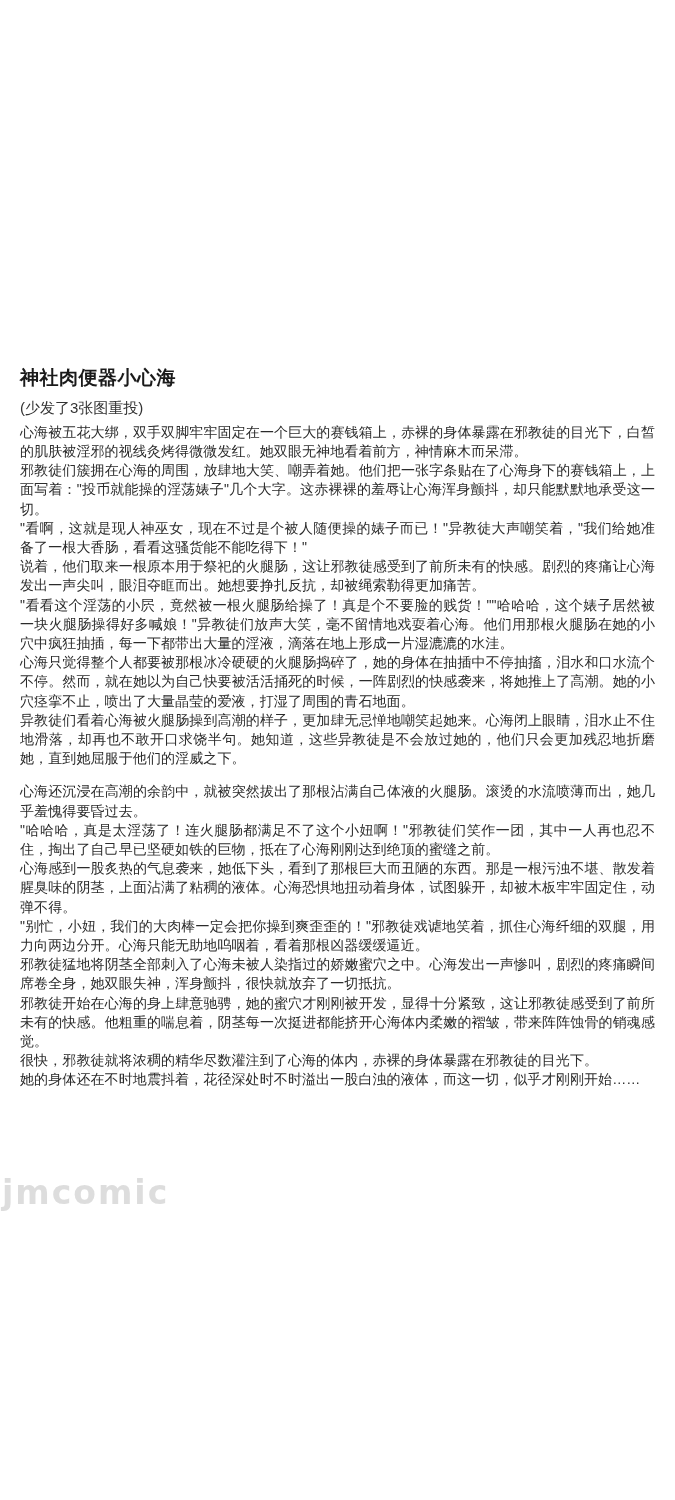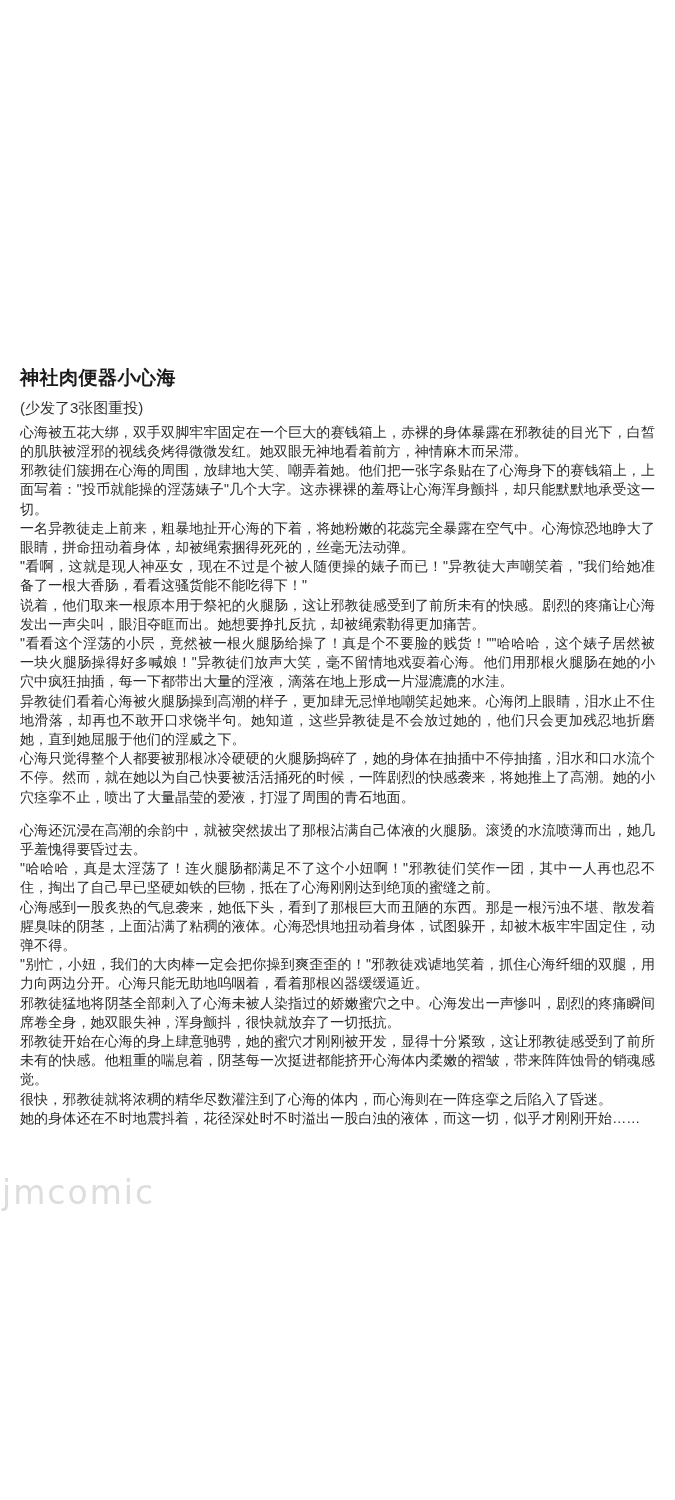--- a/index.html
+++ b/index.html
@@ -55,21 +55,21 @@
     margin-top: 14px;
   }
   .watermark {
     position: absolute;
     left: 2px;
     top: 1152px;
     width: 170px;
     height: 46px;
     color: #d8d8d8;
     font-size: 33px;
-    font-weight: normal;
+    font-weight: bold;
     letter-spacing: 2px;
     font-family: "DejaVu Sans", sans-serif;
     line-height: 46px;
     white-space: nowrap;
     opacity: 0.85;
     pointer-events: none;
   }
   .bottom-bar {
     position: absolute;
     left: 0;
@@ -98,33 +98,32 @@
 
   <div class="content">
 
     <h1 class="doc-title">神社肉便器小心海</h1>
 
     <div class="doc-note">(少发了3张图重投)</div>
 
     <div class="body-text">
       <p>心海被五花大绑，双手双脚牢牢固定在一个巨大的赛钱箱上，赤裸的身体暴露在邪教徒的目光下，白皙的肌肤被淫邪的视线灸烤得微微发红。她双眼无神地看着前方，神情麻木而呆滞。</p>
       <p>邪教徒们簇拥在心海的周围，放肆地大笑、嘲弄着她。他们把一张字条贴在了心海身下的赛钱箱上，上面写着："投币就能操的淫荡婊子"几个大字。这赤裸裸的羞辱让心海浑身颤抖，却只能默默地承受这一切。</p>
-      <p>一名异教徒走上前来，粗暴地扯开心海的下着，将她粉嫩的花蕊完全暴露在空气中。心海惊恐地睁大了眼睛，拼命扭动着身体，却被绳索捆得死死的，丝毫无法动弹。</p>
       <p>"看啊，这就是现人神巫女，现在不过是个被人随便操的婊子而已！"异教徒大声嘲笑着，"我们给她准备了一根大香肠，看看这骚货能不能吃得下！"</p>
       <p>说着，他们取来一根原本用于祭祀的火腿肠，这让邪教徒感受到了前所未有的快感。剧烈的疼痛让心海发出一声尖叫，眼泪夺眶而出。她想要挣扎反抗，却被绳索勒得更加痛苦。</p>
       <p>"看看这个淫荡的小屄，竟然被一根火腿肠给操了！真是个不要脸的贱货！""哈哈哈，这个婊子居然被一块火腿肠操得好多喊娘！"异教徒们放声大笑，毫不留情地戏耍着心海。他们用那根火腿肠在她的小穴中疯狂抽插，每一下都带出大量的淫液，滴落在地上形成一片湿漉漉的水洼。</p>
+      <p>心海只觉得整个人都要被那根冰冷硬硬的火腿肠捣碎了，她的身体在抽插中不停抽搐，泪水和口水流个不停。然而，就在她以为自己快要被活活捅死的时候，一阵剧烈的快感袭来，将她推上了高潮。她的小穴痉挛不止，喷出了大量晶莹的爱液，打湿了周围的青石地面。</p>
       <p>异教徒们看着心海被火腿肠操到高潮的样子，更加肆无忌惮地嘲笑起她来。心海闭上眼睛，泪水止不住地滑落，却再也不敢开口求饶半句。她知道，这些异教徒是不会放过她的，他们只会更加残忍地折磨她，直到她屈服于他们的淫威之下。</p>
-      <p>心海只觉得整个人都要被那根冰冷硬硬的火腿肠捣碎了，她的身体在抽插中不停抽搐，泪水和口水流个不停。然而，就在她以为自己快要被活活捅死的时候，一阵剧烈的快感袭来，将她推上了高潮。她的小穴痉挛不止，喷出了大量晶莹的爱液，打湿了周围的青石地面。</p>
       <p class="spacer-before">心海还沉浸在高潮的余韵中，就被突然拔出了那根沾满自己体液的火腿肠。滚烫的水流喷薄而出，她几乎羞愧得要昏过去。</p>
       <p>"哈哈哈，真是太淫荡了！连火腿肠都满足不了这个小妞啊！"邪教徒们笑作一团，其中一人再也忍不住，掏出了自己早已坚硬如铁的巨物，抵在了心海刚刚达到绝顶的蜜缝之前。</p>
       <p>心海感到一股炙热的气息袭来，她低下头，看到了那根巨大而丑陋的东西。那是一根污浊不堪、散发着腥臭味的阴茎，上面沾满了粘稠的液体。心海恐惧地扭动着身体，试图躲开，却被木板牢牢固定住，动弹不得。</p>
       <p>"别忙，小妞，我们的大肉棒一定会把你操到爽歪歪的！"邪教徒戏谑地笑着，抓住心海纤细的双腿，用力向两边分开。心海只能无助地呜咽着，看着那根凶器缓缓逼近。</p>
       <p>邪教徒猛地将阴茎全部刺入了心海未被人染指过的娇嫩蜜穴之中。心海发出一声惨叫，剧烈的疼痛瞬间席卷全身，她双眼失神，浑身颤抖，很快就放弃了一切抵抗。</p>
       <p>邪教徒开始在心海的身上肆意驰骋，她的蜜穴才刚刚被开发，显得十分紧致，这让邪教徒感受到了前所未有的快感。他粗重的喘息着，阴茎每一次挺进都能挤开心海体内柔嫩的褶皱，带来阵阵蚀骨的销魂感觉。</p>
-      <p>很快，邪教徒就将浓稠的精华尽数灌注到了心海的体内，而心海则在一阵痉挛之后陷入了昏迷。</p>
+      <p>很快，邪教徒就将浓稠的精华尽数灌注到了心海的体内，赤裸的身体暴露在邪教徒的目光下。</p>
       <p>她的身体还在不时地震抖着，花径深处时不时溢出一股白浊的液体，而这一切，似乎才刚刚开始……</p>
     </div>
 
   </div>
 
   <div class="watermark">jmcomic</div>
 
   <div class="bottom-bar">
     <div class="home-indicator"></div>
   </div>

